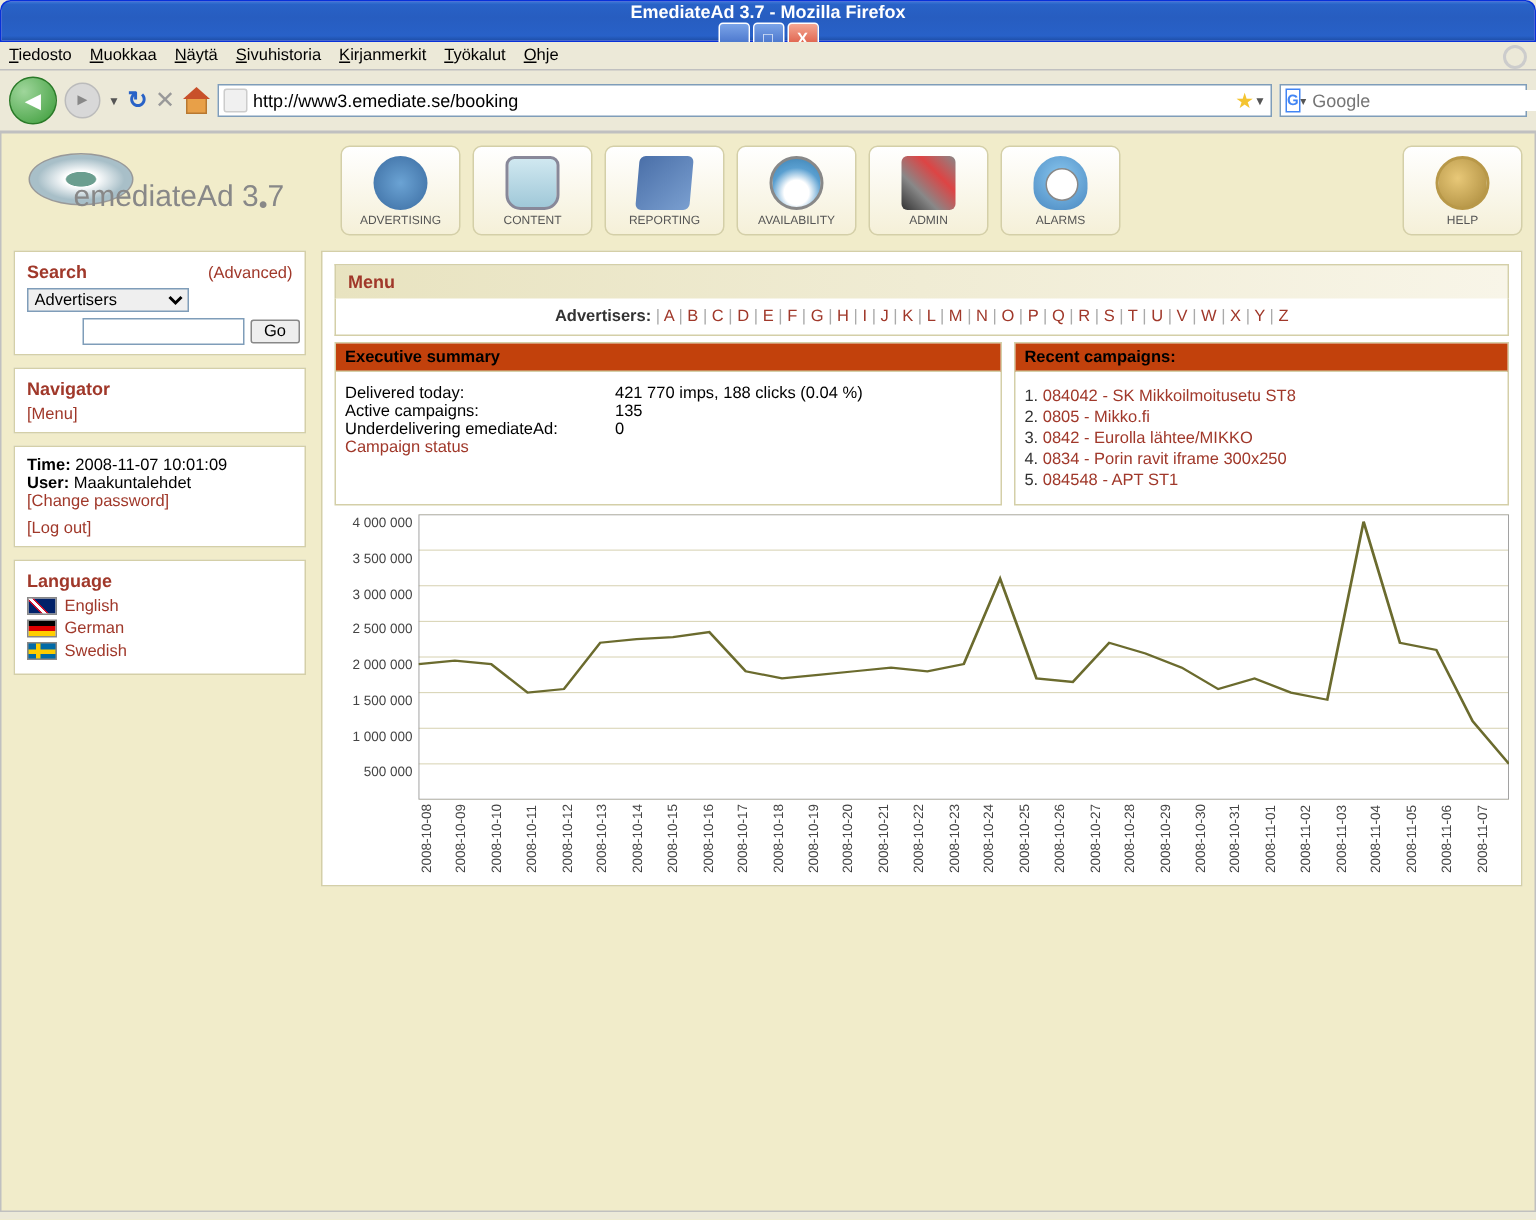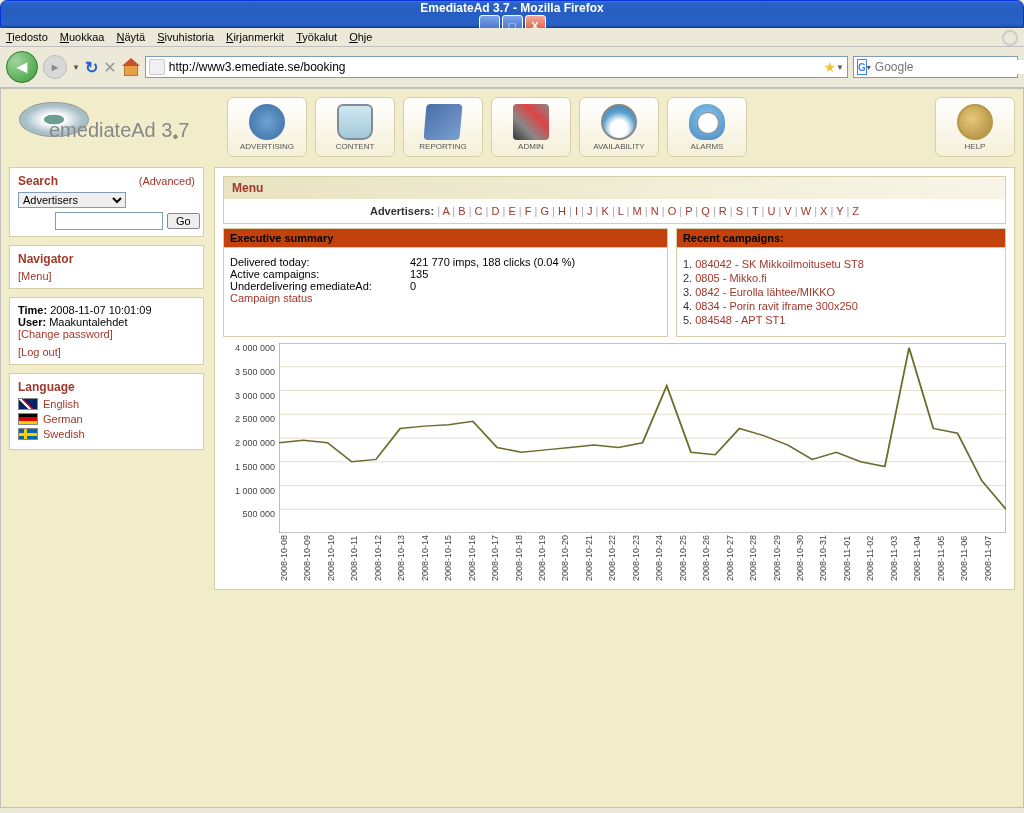--- a/index.html
+++ b/index.html
@@ -162,26 +162,26 @@
       </div>
     <div class="navbtn">
         <div class="navbtn-icon icon-content"></div>
         <span>CONTENT</span>
       </div>
     <div class="navbtn">
         <div class="navbtn-icon icon-report"></div>
         <span>REPORTING</span>
       </div>
     <div class="navbtn">
+        <div class="navbtn-icon icon-avail"></div>
+        <span>AVAILABILITY</span>
+      </div>
+    <div class="navbtn">
         <div class="navbtn-icon icon-admin"></div>
         <span>ADMIN</span>
-      </div>
-    <div class="navbtn">
-        <div class="navbtn-icon icon-avail"></div>
-        <span>AVAILABILITY</span>
       </div>
     <div class="navbtn">
         <div class="navbtn-icon icon-alarms"></div>
         <span>ALARMS</span>
       </div>
     <div class="nav-spacer"></div>
     <div class="navbtn">
         <div class="navbtn-icon icon-help"></div>
         <span>HELP</span>
       </div>

